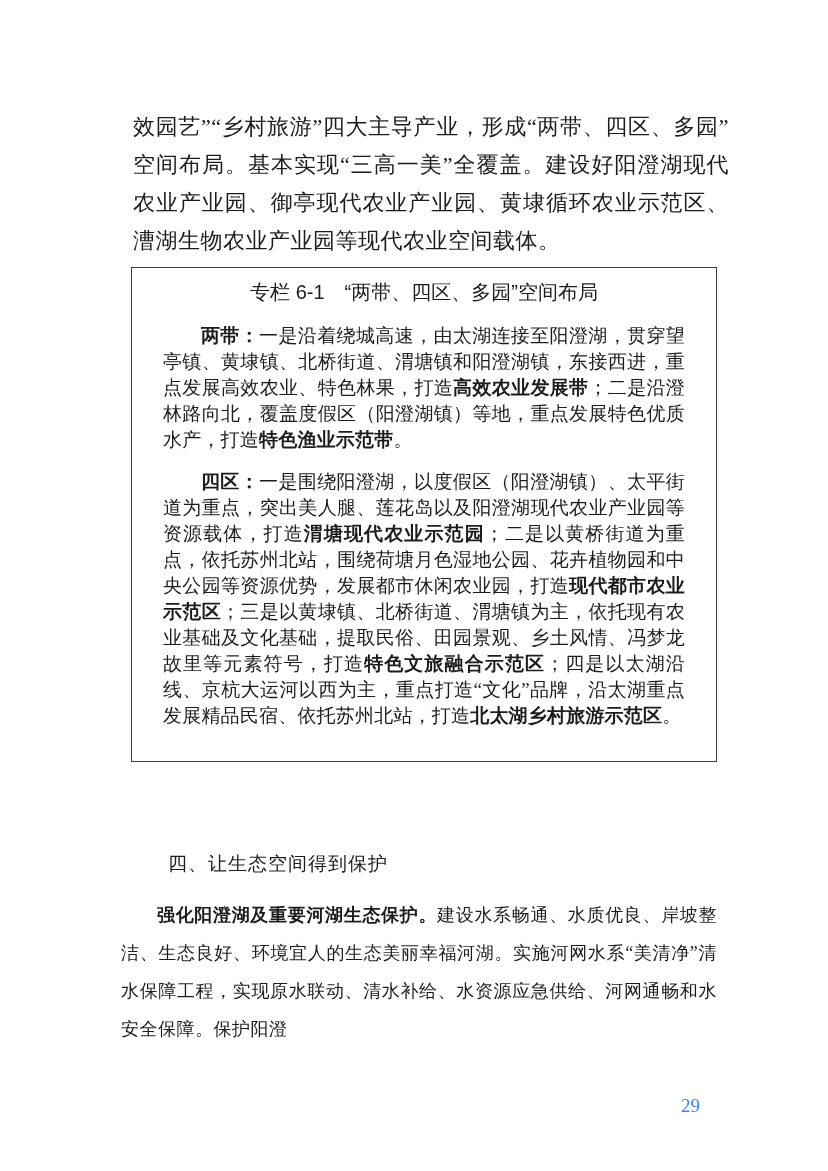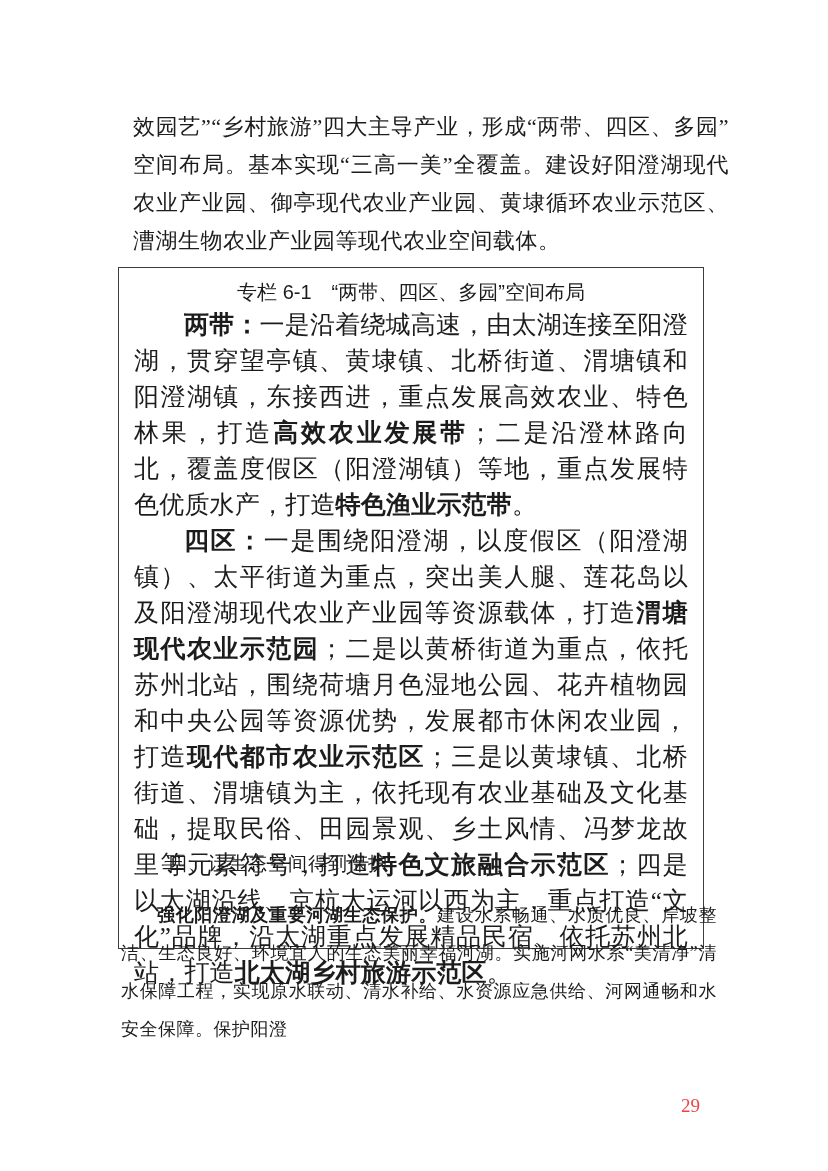--- a/index.html
+++ b/index.html
@@ -20,42 +20,42 @@
     width: 596px;
     margin: 12px;
     font-size: 22px;
     line-height: 38px;
     text-align: justify;
     letter-spacing: 0.5px;
   }
   
   .callout {
     position: absolute;
-    left: 118px;
+    left: 131px;
     top: 267px;
     width: 586px;
-    height: 682px;
+    height: 495px;
     box-sizing: border-box;
     border: 1.5px solid #3d3d3d;
     padding: 9px 15px 8px 15px;
     background: #ffffff;
   }
   .callout-title {
     margin: 0;
     text-align: center;
     font-family: "Liberation Sans", "DejaVu Sans", sans-serif;
     font-weight: 500;
     font-size: 20px;
     line-height: 30px;
     white-space: nowrap;
   }
   .callout p {
-    margin: 0;
-    font-size: 25px;
-    line-height: 36px;
+    margin: 16px;
+    font-size: 19px;
+    line-height: 26px;
     text-align: justify;
     text-indent: 2em;
     letter-spacing: 0.2px;
   }
   .callout b, .intro b, .body-para b { font-weight: bold; }
   
   .section-heading {
     position: absolute;
     left: 121px;
     top: 846px;
@@ -80,21 +80,21 @@
     text-align: justify;
     text-indent: 2em;
     letter-spacing: 0.5px;
   }
   .page-number {
     position: absolute;
     left: 681px;
     top: 1094px;
     font-size: 19px;
     line-height: 24px;
-    color: #ef4444;
+    color: #3b82f6;
   }
 </style>
 </head>
 <body>
 
 <div class="page">
 
   <p class="intro">效园艺”“乡村旅游”四大主导产业，形成“两带、四区、多园”空间布局。基本实现“三高一美”全覆盖。建设好阳澄湖现代农业产业园、御亭现代农业产业园、黄埭循环农业示范区、漕湖生物农业产业园等现代农业空间载体。</p>
 
   <div class="callout">

